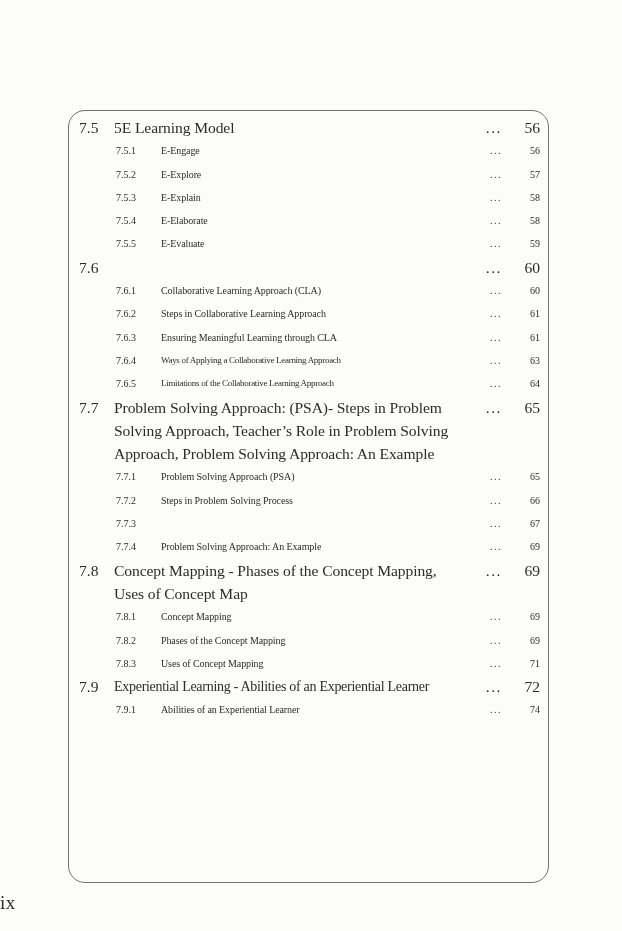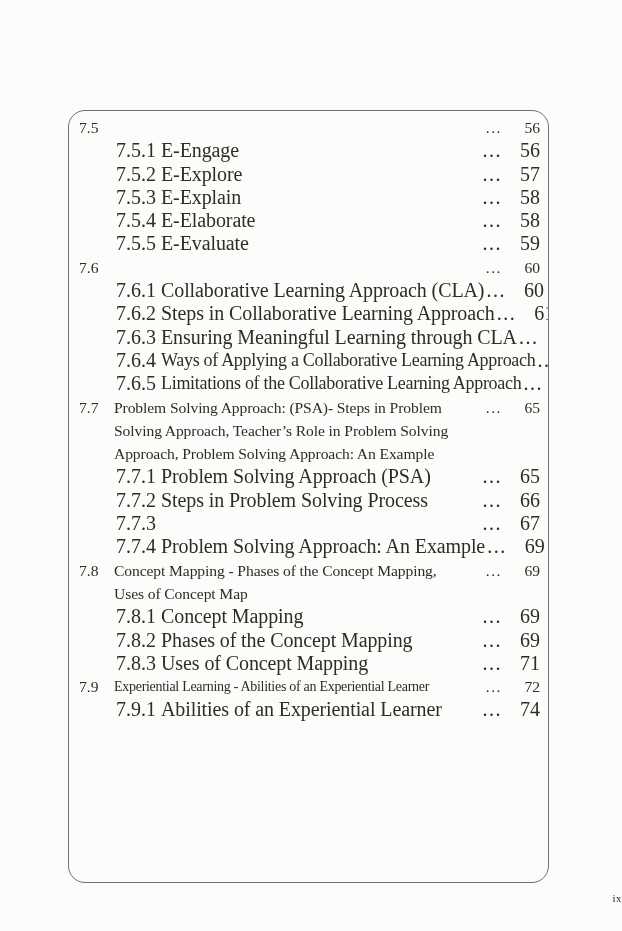--- a/index.html
+++ b/index.html
@@ -14,42 +14,45 @@
     position:absolute;left:68px;top:110px;width:481px;height:773px;
     box-sizing:border-box;
     border:1.4px solid #71716f;
     border-radius:17px;
     padding:5px 8px 0 10px;
     overflow:hidden;
   }
   .row{display:flex;align-items:flex-start;}
   .row .num{align-self:flex-start;}
   .row.section{font-size:15.6px;line-height:23.3px;}
-  .row.subsection{font-size:20px;line-height:23.3px;padding-left:37px;}
+  .row.subsection{font-size:10px;line-height:23.3px;padding-left:37px;}
   .section .num{flex:0 0 35px;}
   .subsection .num{flex:0 0 45px;}
   .title{flex:0 0 auto;letter-spacing:-0.1px;}
   .title .title-line{white-space:nowrap;}
   .dots{margin-left:auto;letter-spacing:1.5px;padding-left:2px;}
   .pg{flex:0 0 26px;margin-left:12px;text-align:right;}
   .row.compact .title{font-size:0.9em;letter-spacing:-0.3px;}
   .folio{
     position:absolute;left:0;right:0;top:892px;
-    text-align:right;font-size:11px;letter-spacing:0.5px;
+    text-align:left;font-size:19px;letter-spacing:0.5px;
   }
 </style>
 </head>
 <body>
 
 <div class="page">
 
   <div class="toc-box">
     <div>
         <div class="row section">
     <span class="num">7.5</span>
+    <span class="title">
+            <div class="title-line">5E Learning Model</div>
+          </span>
     <span class="dots">...</span>
     <span class="pg">56</span>
   </div>
         <div class="row subsection">
     <span class="num">7.5.1</span>
     <span class="title">
             <div class="title-line">E-Engage</div>
           </span>
     <span class="dots">...</span>
     <span class="pg">56</span>

